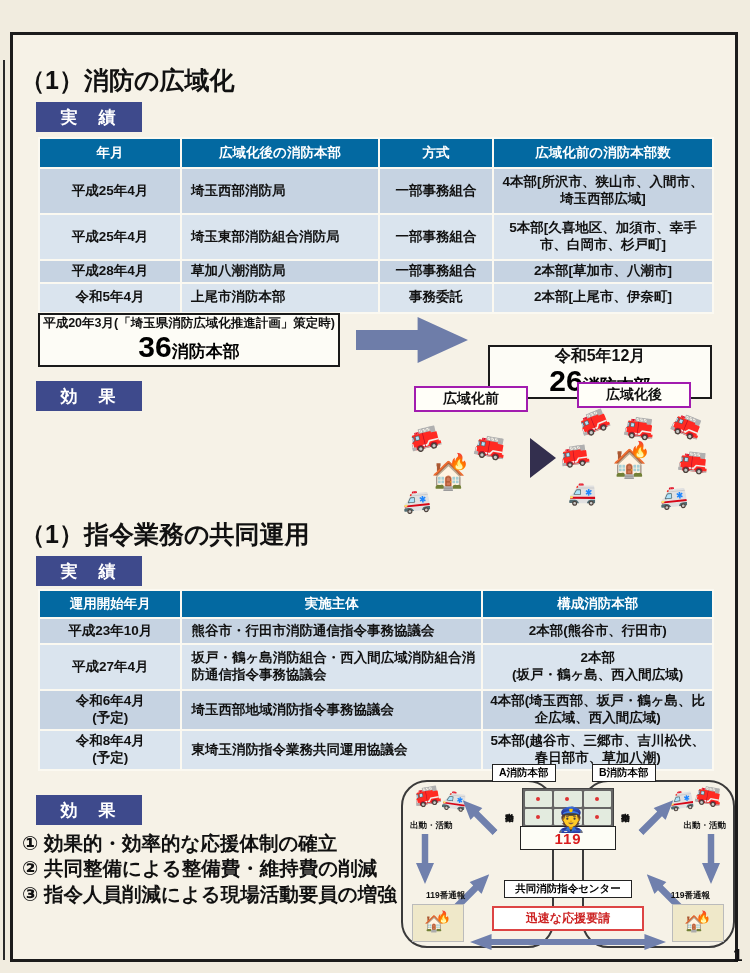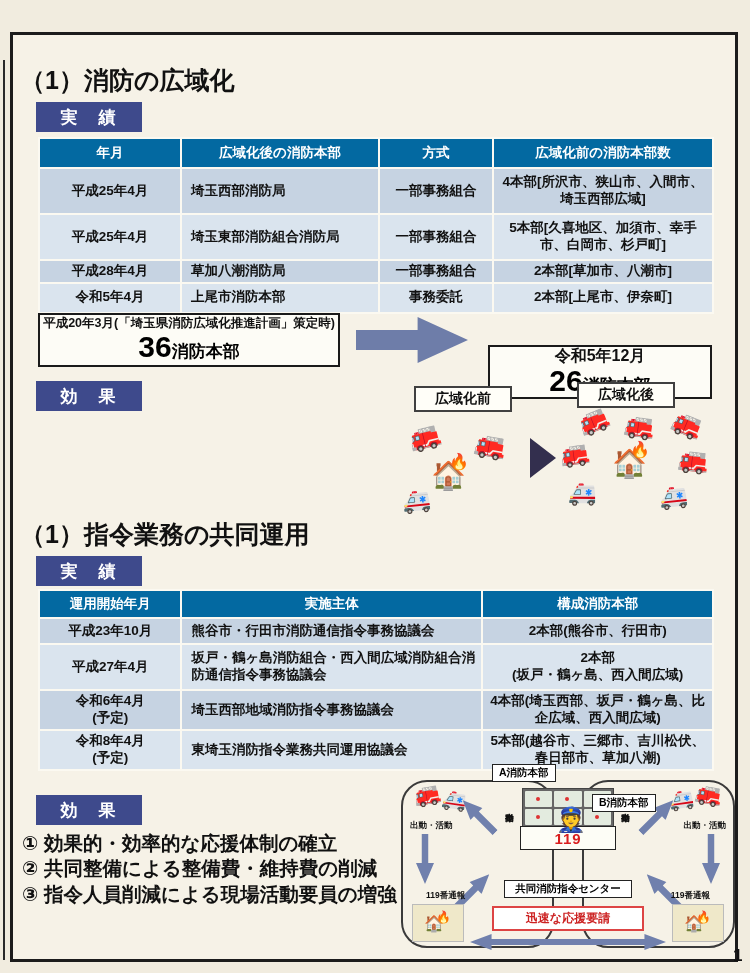--- a/index.html
+++ b/index.html
@@ -47,22 +47,22 @@
   .num-box .cap2 { font-size:16px; font-weight:bold; color:#111; line-height:1.1; }
   .num-box .big { font-size:30px; font-weight:bold; line-height:1.05; }
   .num-box .unit { font-size:17px; font-weight:bold; }
   .block-arrow-right {
     position:absolute; background:#6e7da9; z-index:2;
     clip-path:polygon(0 28%, 55% 28%, 55% 0, 100% 50%, 55% 100%, 55% 72%, 0 72%);
   }
   .effects { position:absolute; z-index:2; }
   .effects div { font-size:19.5px; font-weight:bold; color:#111; line-height:1.3; white-space:nowrap; }
   .lab-box {
-    position:absolute; background:#fffef8; border:2px solid #404040; z-index:3;
-    font-size:14px; font-weight:bold; padding:2px 19px; color:#111; white-space:nowrap;
+    position:absolute; background:#fffef8; border:2px solid #a21caf; z-index:3;
+    font-size:14px; font-weight:bold; padding:2px 27px; color:#111; white-space:nowrap;
   }
   .emoji { position:absolute; line-height:1; }
   .tri-right {
     position:absolute; width:0; height:0; z-index:2;
     border-top:20px solid transparent; border-bottom:20px solid transparent;
     border-left:26px solid #332f4e;
   }
   
   .diagram { position:absolute; left:398px; top:764px; width:340px; height:194px; z-index:3; }
   .loop { position:absolute; width:153px; height:168px; border:2px solid #3a3a3a; border-radius:26px; top:16px; }
@@ -240,21 +240,21 @@
     <div>① 効果的・効率的な応援体制の確立</div>
     <div>② 共同整備による整備費・維持費の削減</div>
     <div>③ 指令人員削減による現場活動要員の増強</div>
   </div>
 
   <div class="diagram">
     <div class="loop l"></div>
     <div class="loop r"></div>
 
     <div class="hq-label" style="left:94px; top:0px;">A消防本部</div>
-    <div class="hq-label" style="left:194px; top:0px;margin-top:30px;">B消防本部</div>
+    <div class="hq-label" style="left:194px; top:0px;">B消防本部</div>
 
     <div class="console">
       <div class="monitors">
           <i></i>
           <i></i>
           <i></i>
           <i></i>
           <i></i>
           <i></i>
         </div>

